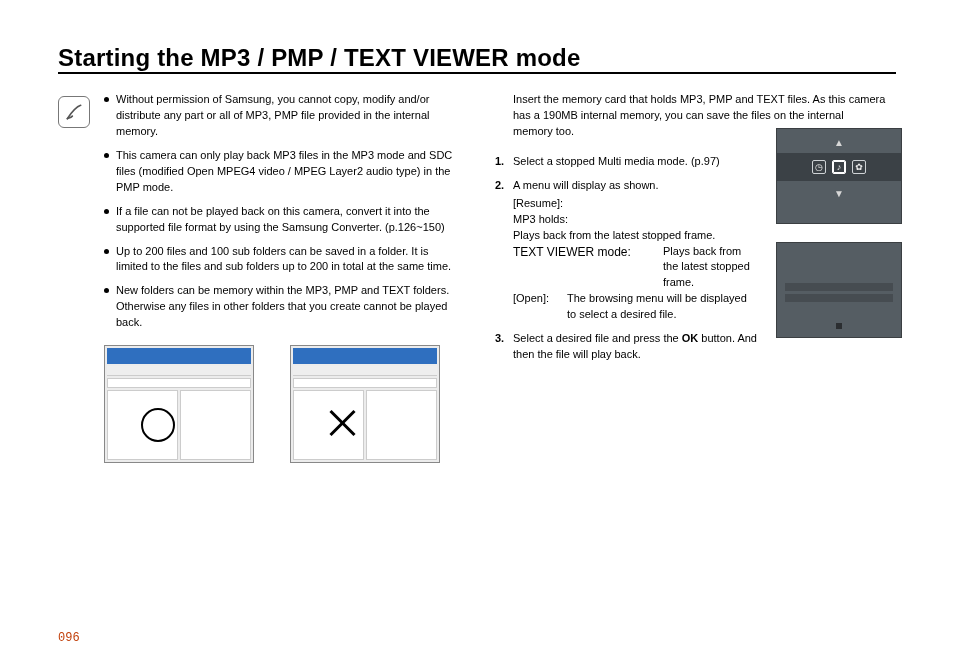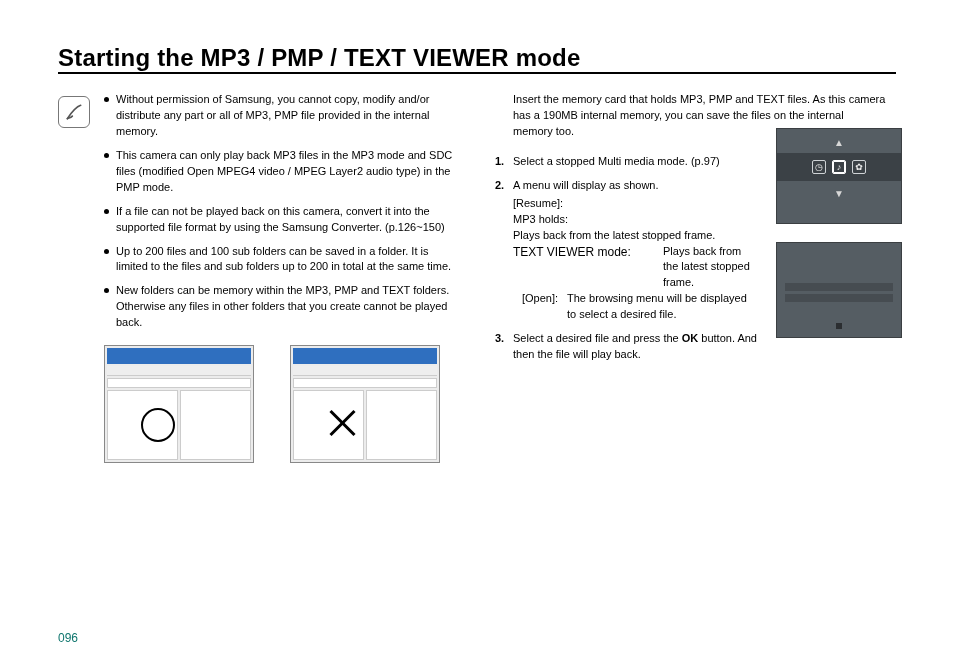--- a/index.html
+++ b/index.html
@@ -74,21 +74,21 @@
   .intro { font-size: 11px; line-height: 1.45; margin-bottom: 14px; margin-right: 10px; margin-left: 18px; }
 
   .steps { font-size: 11px; line-height: 1.45; list-style: none; margin-left: 0; }
   .steps > li { margin-bottom: 8px; position: relative; padding-left: 18px; }
   .steps .num { position: absolute; left: 0; top: 0; font-weight: bold; }
   .defs { margin-top: 2px; }
   .defs .row { display: flex; }
   .defs .t { width: 110px; flex-shrink: 0; }
   .defs .t-wide { width: 150px; flex-shrink: 0; font-size: 12px; }
   .defs .d { flex: 1; }
-  .defs .row.open .t { width: 54px; text-align: center; }
+  .defs .row.open .t { width: 54px; }
   .defs .row.open .d { }
   .screens { position: absolute; right: -6px; top: 36px; width: 126px; }
   .screen {
     width: 126px; height: 96px; background: #555d63; border: 1px solid #3b3f42;
     position: relative; margin-bottom: 18px;
   }
   .screen .mid {
     position: absolute; left: 0; right: 0; top: 24px; height: 28px;
     background: #3b4146; display: flex; align-items: center; justify-content: center; gap: 6px;
     color: #fff;
@@ -103,21 +103,21 @@
   .mp3band {
     position: absolute; left: 8px; right: 8px; top: 12px; height: 24px;
     background: #333; color: #fff; display: flex; align-items: center; justify-content: space-between;
     padding: 0 6px; font-style: italic; font-weight: bold; letter-spacing: 1px;
   }
   .mp3band .head { width: 14px; height: 14px; }
   .screen2 .bars { position:absolute; left:8px; right:8px; top:40px; }
   .screen2 .bars div { height:8px; background:#464c51; margin-bottom:3px; }
   .screen2 .stopsq { position:absolute; left:50%; bottom:8px; width:6px; height:6px; background:#2b2e31; transform:translateX(-50%); }
 
-  .page-num { position: absolute; left: 58px; bottom: 22px; font-size: 12px; color: #0f766e; }
+  .page-num { position: absolute; left: 58px; bottom: 22px; font-size: 12px; color: #c2410c; font-family: Liberation Mono, monospace; }
 </style>
 </head>
 <body>
 
 <h1 class="title">Starting the MP3 / PMP / TEXT VIEWER mode</h1>
 
 <div class="cols">
   <div class="col-left">
     <div class="note-icon">
       <svg viewBox="0 0 24 24" fill="none" stroke="#555" stroke-width="2" stroke-linecap="round">

